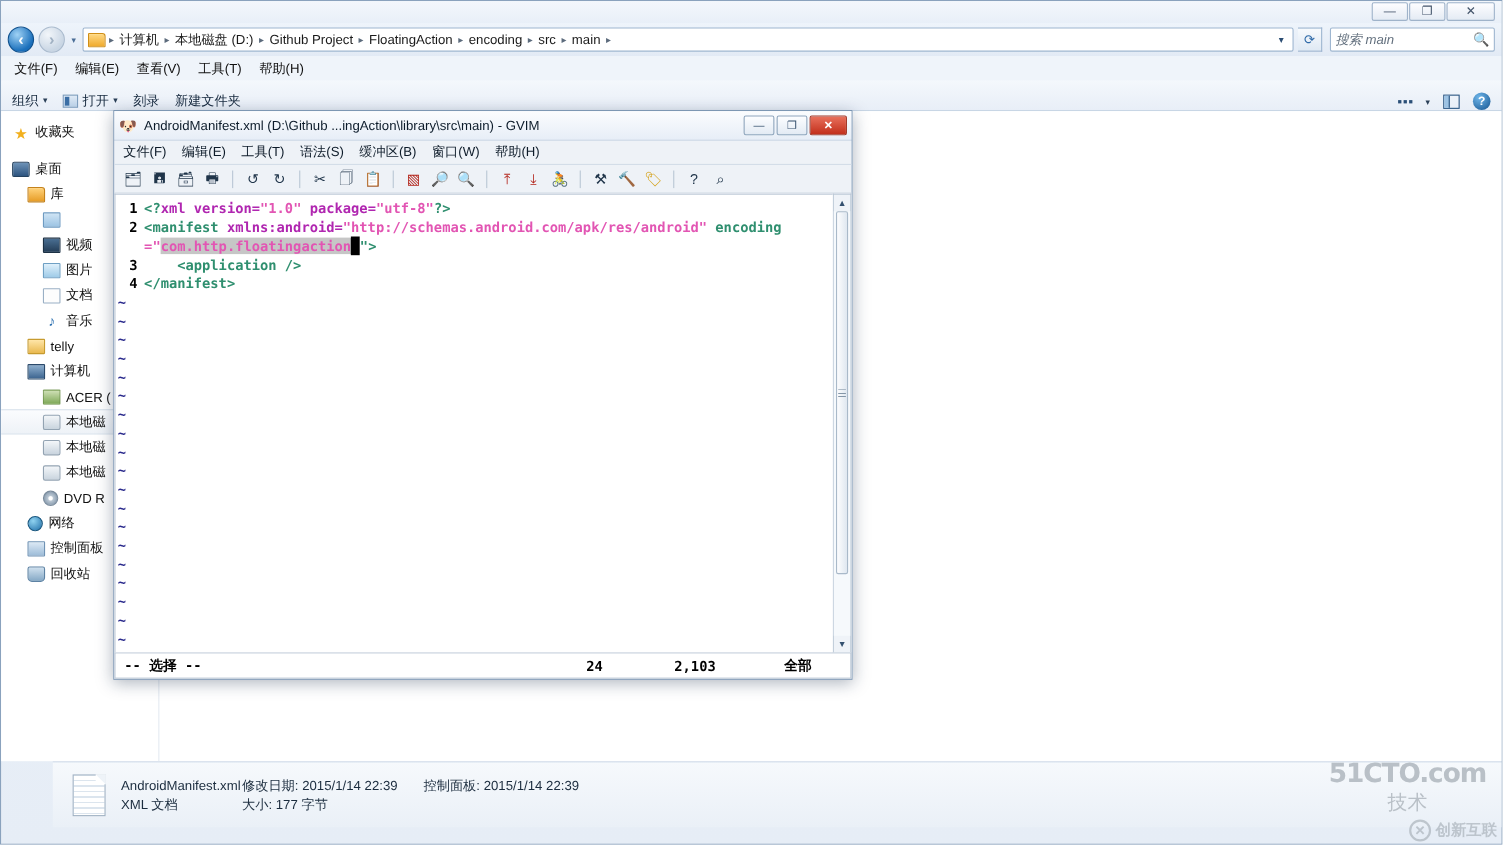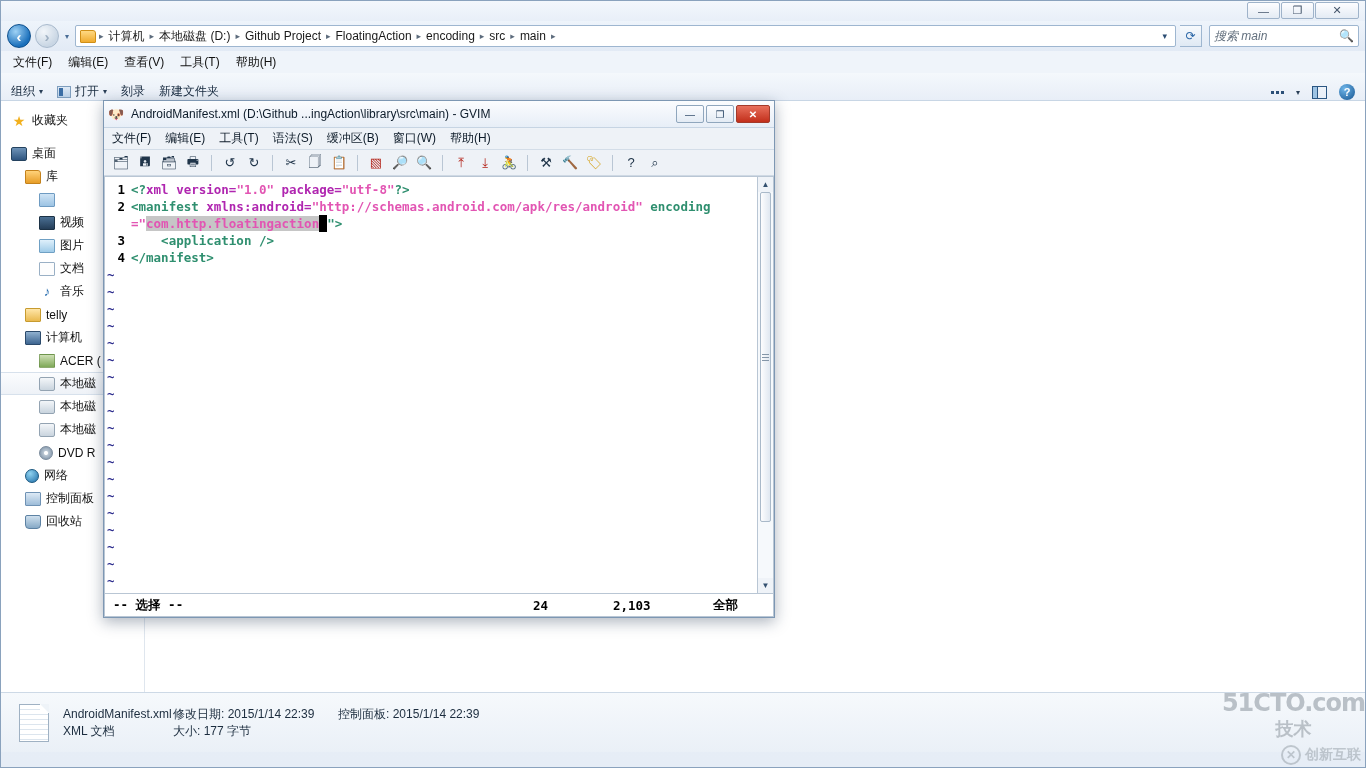--- a/index.html
+++ b/index.html
@@ -136,21 +136,21 @@
   .ni-net { background:radial-gradient(circle at 35% 30%,#8fd2f0,#1f6ea8); border-radius:50%; border:1px solid #19577f; width:14px;height:14px;}
   .ni-cp { background:linear-gradient(to bottom,#dce9f5,#9dbcd8); border:1px solid #6f92b4;}
   .ni-bin { background:linear-gradient(to bottom,#cfe0ee,#86a9c6); border:1px solid #5d82a3; border-radius:2px 2px 4px 4px;}
 
   .file-pane { flex:1; background:#fff; }
 
   
   .status-bar {
     height:60px; border-top:1px solid #cdd9e6;
     background: linear-gradient(to bottom,#f6f9fc,#eaf0f7);
-    display:flex; align-items:center; padding:0 18px; gap:14px;
+    display:flex; align-items:center; padding:0 18px; gap:14px;margin-left:47px;
   }
   .doc-ico {
     width:30px;height:38px;background:#fff;border:1px solid #9fb1c3;
     position:relative; flex:none;
     background-image: repeating-linear-gradient(to bottom, transparent 0 4px, #dce5ee 4px 5px);
   }
   .doc-ico:after{content:"";position:absolute;right:-1px;top:-1px;border-width:0 9px 9px 0;
     border-style:solid;border-color:#fff #eef3f8;}
   .sb-meta { font-size:12px; color:#1b2c3e; line-height:17px; }
   .sb-row { display:flex; }
@@ -232,24 +232,24 @@
     font-family:"DejaVu Sans Mono","Liberation Mono",monospace;
     padding-left:8px;
   }
   .st-mode { flex:none; }
   .st-wrap { position:relative; width:100%; height:100%; display:flex; align-items:center; }
   .st-a { position:absolute; left:420px; }
   .st-b { position:absolute; left:500px; }
   .st-c { position:absolute; left:600px; }
 
   
-  .wm { position:absolute; right:0; bottom:26px; text-align:center; pointer-events:none; }
+  .wm { position:absolute; right:14px; bottom:26px; text-align:center; pointer-events:none; }
   .wm-1 { font-size:24px; font-weight:bold; color:#b9c0c7; letter-spacing:-1px;
           font-family:"DejaVu Sans",sans-serif; }
-  .wm-2 { font-size:18px; font-weight:bold; color:#b9c0c7; }
+  .wm-2 { font-size:18px; font-weight:normal; color:#b9c0c7; }
   .wm-logo { position:absolute; right:4px; bottom:2px; display:flex; align-items:center; gap:4px; opacity:.55;}
   .wm-c { width:20px;height:20px;border-radius:50%;border:2px solid #9aa3ab;color:#9aa3ab;
           display:flex;align-items:center;justify-content:center;font-size:12px;font-weight:bold;}
   .wm-t { font-size:14px; color:#9aa3ab; font-weight:bold;}
 </style>
 </head>
 <body>
 
 <div id="explorer">
 

